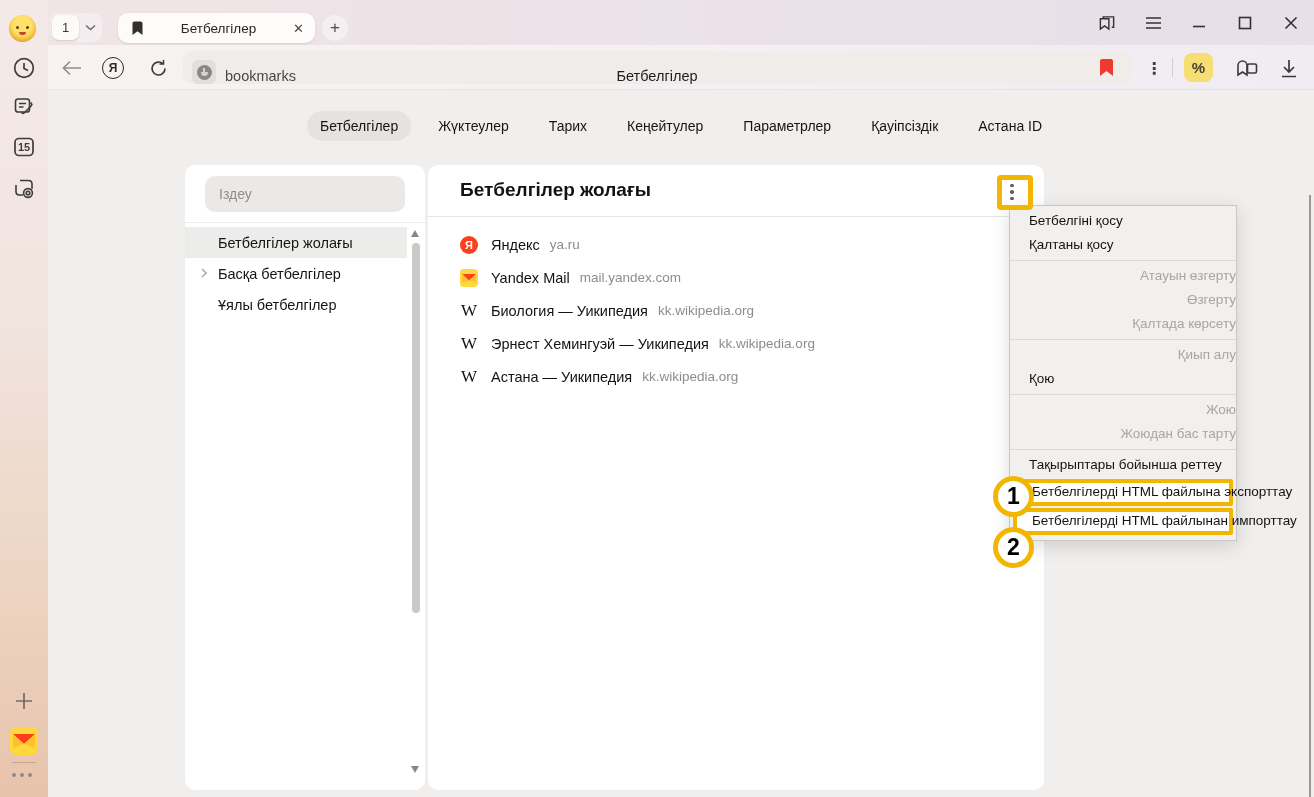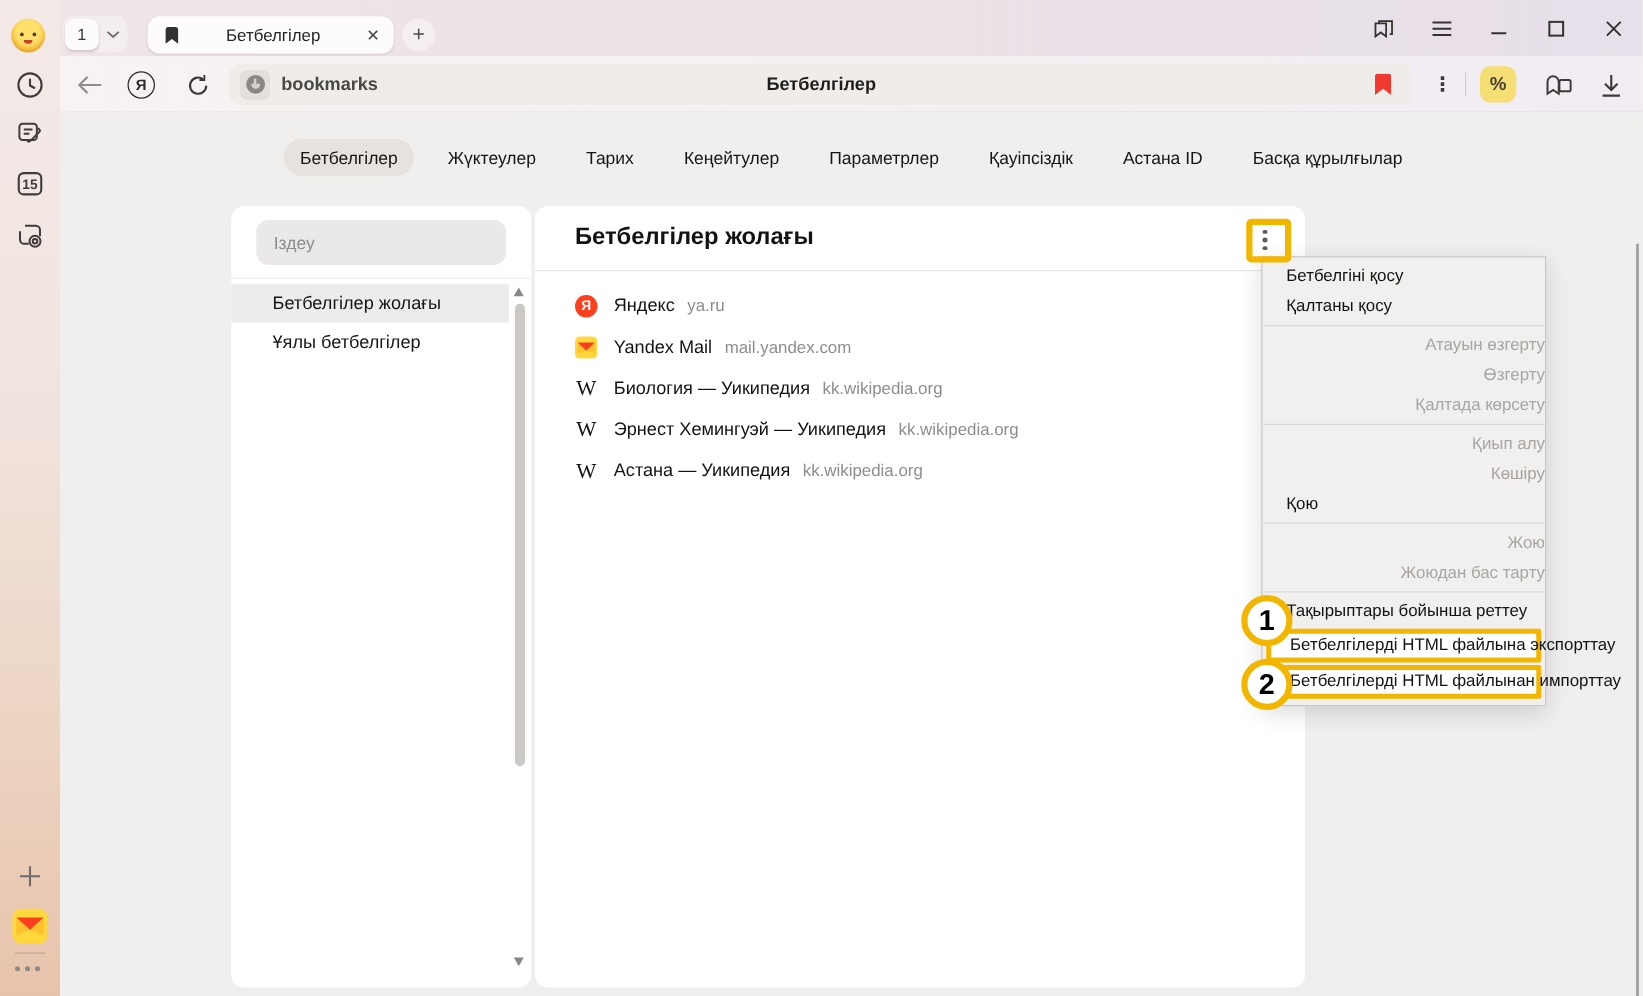--- a/index.html
+++ b/index.html
@@ -58,21 +58,21 @@
   .toolbar{position:absolute;left:48px;top:45px;right:0;height:45px;
     background:linear-gradient(90deg,var(--chrome-bar1),var(--chrome-bar2));
     border-bottom:1px solid rgba(0,0,0,.05);}
   .tb-ic{position:absolute;top:10px;width:26px;height:26px;display:flex;align-items:center;justify-content:center;color:#3c3a38;}
   .tb-back{left:11px;color:#8f8d8b;}
   .tb-ya{left:52px;}
   .tb-ya i{width:22px;height:22px;border:1.6px solid #2b2927;border-radius:50%;display:flex;align-items:center;justify-content:center;
     font-style:normal;font-size:12px;font-weight:bold;color:#2b2927;}
   .tb-reload{left:97px;}
   .addressbar{position:absolute;left:135px;top:6px;width:948px;height:33px;background:#efecea;border-radius:10px;
-    display:flex;align-items:center;font-weight:bold;}
+    display:flex;align-items:flex-end;}
   .ab-badge{margin-left:9px;width:24px;height:24px;border-radius:6px;background:#e2dfdd;display:flex;align-items:center;justify-content:center;}
   .ab-badge i{width:15px;height:15px;border-radius:50%;background:#8a8886;position:relative;display:block;}
   .ab-badge i::before{content:"";position:absolute;left:6.5px;top:3px;width:2px;height:5px;background:#d5d2d0;transform:rotate(0deg);}
   .ab-badge i::after{content:"";position:absolute;left:4px;top:7px;width:7px;height:4px;border-radius:0 0 4px 4px;background:#d5d2d0;}
   .ab-url{margin-left:9px;font-size:14.5px;color:#4a4846;}
   .ab-title{position:absolute;left:0;right:0;text-align:center;font-size:14.5px;color:#1e1d1c;pointer-events:none;}
   .ab-flag{position:absolute;right:18px;top:8px;}
   .tb-dots3{left:1093px;color:#3c3a38;font-size:16px;font-weight:bold;letter-spacing:0;}
   .tb-sep{position:absolute;left:1124px;top:13px;width:1px;height:19px;background:#d2cfcd;}
   .tb-pct{position:absolute;left:1136px;top:8px;width:29px;height:29px;border-radius:8px;background:#f5df75;
@@ -281,29 +281,36 @@
 
 <div class="page">
   <div class="navrow">
     <span class="navtab active">Бетбелгілер</span>
     <span class="navtab">Жүктеулер</span>
     <span class="navtab">Тарих</span>
     <span class="navtab">Кеңейтулер</span>
     <span class="navtab">Параметрлер</span>
     <span class="navtab">Қауіпсіздік</span>
     <span class="navtab">Астана ID</span>
-    <span class="navtab">Басқа құрылғылар</span>
   </div>
 
   <div class="sidepanel">
     <input class="search" placeholder="Іздеу" style="">
     <div class="side-sep"></div>
     <div class="side-list">
       <div class="side-item selected">
         <span>Бетбелгілер жолағы</span>
+      </div>
+      <div class="side-item">
+        <span class="caret">
+          <svg width="6" height="10" viewBox="0 0 6 10" fill="none" stroke="currentColor" stroke-width="1.6">
+              <path d="M1 1l4 4-4 4"></path>
+            </svg>
+        </span>
+        <span>Басқа бетбелгілер</span>
       </div>
       <div class="side-item">
         <span>Ұялы бетбелгілер</span>
       </div>
     </div>
     <div class="side-scroll">
       <i class="tri-up"></i>
       <i class="thumb"></i>
       <i class="tri-dn"></i>
     </div>
@@ -372,21 +379,20 @@
     <div class="mitem">Бетбелгіні қосу</div>
     <div class="mitem">Қалтаны қосу</div>
   </div>
   <div class="mgroup">
     <div class="mitem disabled">Атауын өзгерту</div>
     <div class="mitem disabled">Өзгерту</div>
     <div class="mitem disabled">Қалтада көрсету</div>
   </div>
   <div class="mgroup">
     <div class="mitem disabled">Қиып алу</div>
-    <div class="mitem disabled">Көшіру</div>
     <div class="mitem">Қою</div>
   </div>
   <div class="mgroup">
     <div class="mitem disabled">Жою</div>
     <div class="mitem disabled">Жоюдан бас тарту</div>
   </div>
   <div class="mgroup">
     <div class="mitem">Тақырыптары бойынша реттеу</div>
     <div class="mitem annotated">Бетбелгілерді HTML файлына экспорттау</div>
     <div class="mitem annotated">Бетбелгілерді HTML файлынан импорттау</div>

